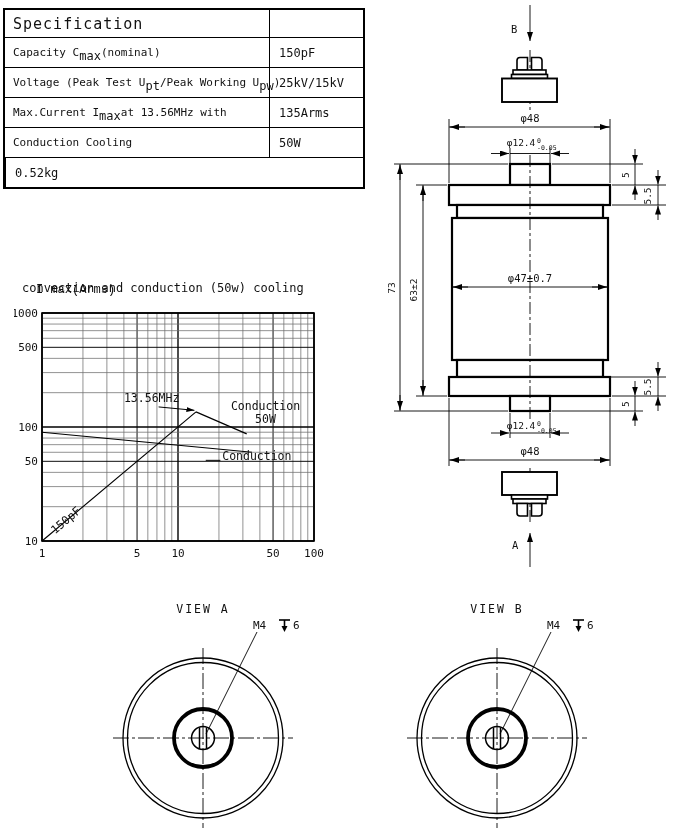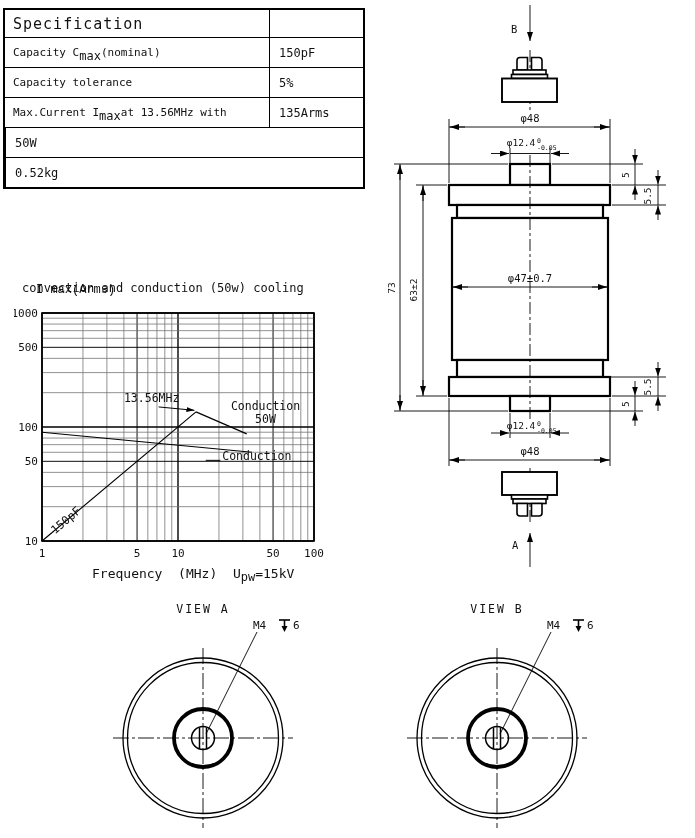--- a/index.html
+++ b/index.html
@@ -55,32 +55,39 @@
     </div>
     <div class="trow">
       <div class="tcell label">
           <span>Capacity C</span>
           <span class="sub">max</span>
           <span>(nominal)</span>
         </div>
       <div class="tcell value">150pF</div>
     </div>
     <div class="trow">
-      <div class="tcell label">Capacity tolerance</div>
-      <div class="tcell value">5%</div>
+      <div class="tcell label">
+          <span>Voltage (Peak Test U</span>
+          <span class="sub">pt</span>
+          <span>/Peak Working U</span>
+          <span class="sub">pw</span>
+          <span>)</span>
+        </div>
+      <div class="tcell value">25kV/15kV</div>
     </div>
     <div class="trow">
       <div class="tcell label">
           <span>Max.Current I</span>
           <span class="sub">max</span>
           <span> at 13.56MHz with</span>
         </div>
       <div class="tcell value">135Arms</div>
     </div>
     <div class="trow">
+      <div class="tcell label">Conduction Cooling</div>
       <div class="tcell value">50W</div>
     </div>
     <div class="trow">
       <div class="tcell value">0.52kg</div>
     </div>
   </div>
 
   <div id="chart-title">
     <div>convection and conduction (50w) cooling</div>
   </div>
@@ -146,21 +153,20 @@
       <polyline points="28.0,132.2 238.0,152.3" fill="none" stroke="#000" stroke-width="1.15"></polyline>
       <line x1="144.59721951465252" y1="106.92559646765233" x2="180.39805464399558" y2="110.34140393268085" stroke="#000" stroke-width="1" marker-end="url(#cah)"></line>
       <text x="137.64047646180865" y="102.20683035961468" text-anchor="middle" font-size="11.5">13.56MHz</text>
       <text x="251.5095640021215" y="109.98902115728671" text-anchor="middle" font-size="11.5">Conduction</text>
       <text x="251.5095640021215" y="122.98902115728671" text-anchor="middle" font-size="11.5">50W</text>
       <line x1="191.76031764120577" y1="160.33699992483525" x2="206.39852510358259" y2="160.33699992483525" stroke="#000" stroke-width="1"></line>
       <text x="242.85056913988618" y="160.33699992483525" text-anchor="middle" font-size="11.5">Conduction</text>
       <text x="54.26494537620678" y="223.29169172898295" text-anchor="middle" font-size="11.5" transform="rotate(-40 54.26494537620678 223.29169172898295)">150pF</text>
     </svg>
 
-  <div id="xlab"><span>Frequency  (MHz)  U</span><span class="sub">pw</span><span>=15kV</span></div>
 
   <svg id="drawing-svg" viewBox="0 0 310 598">
     <defs>
       <marker id="ah" markerUnits="userSpaceOnUse" markerWidth="10" markerHeight="7" refX="9" refY="3" orient="auto">
         <path d="M0,0 L9,3 L0,6 Z" fill="#000"></path>
       </marker>
     </defs>
 
     <g>
       <line class="thin" x1="145" y1="5" x2="145" y2="41" marker-end="url(#ah)"></line>

